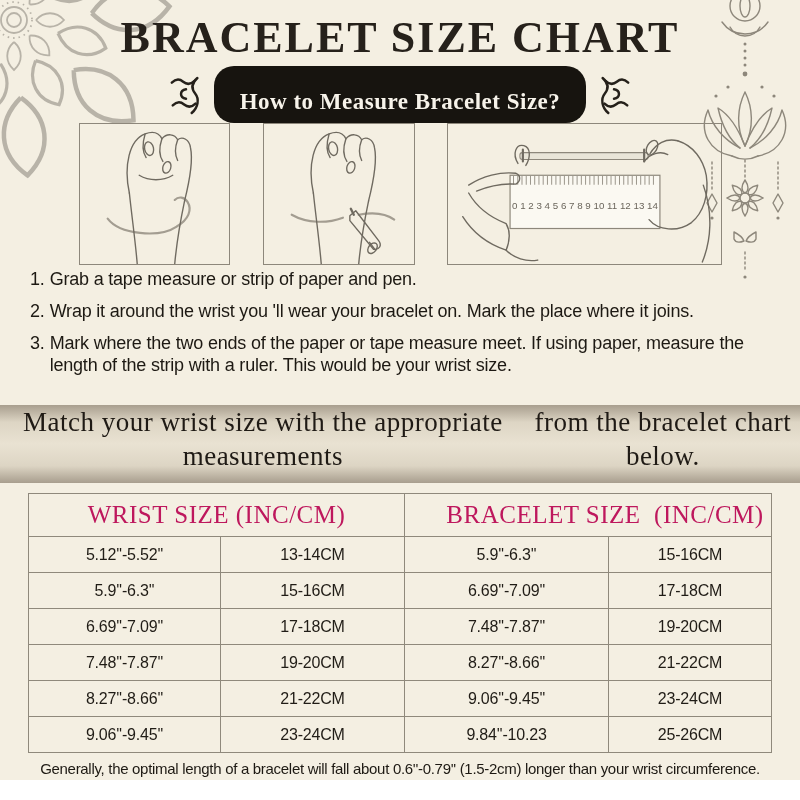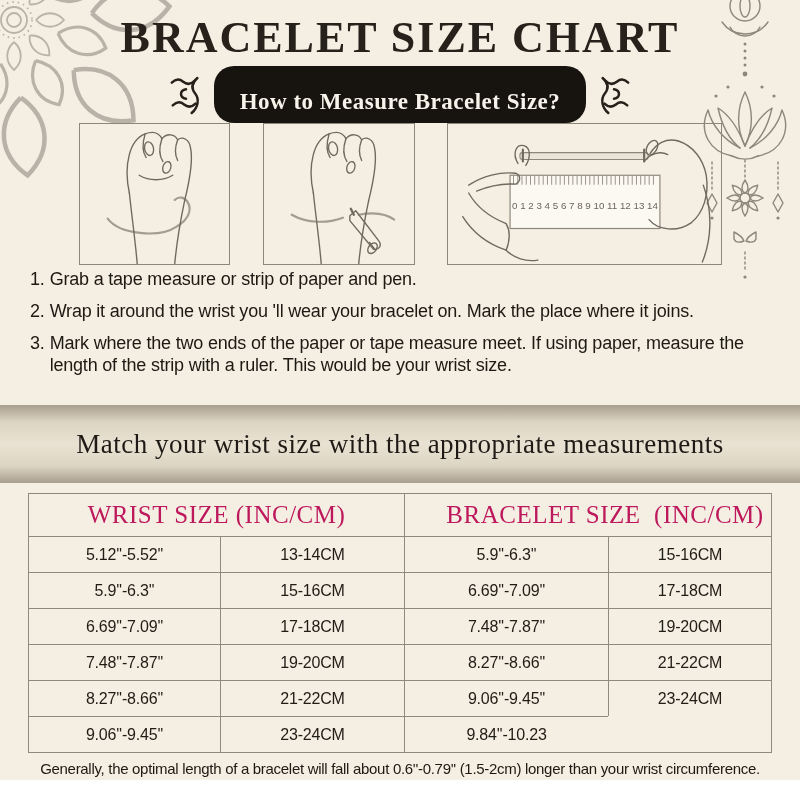--- a/index.html
+++ b/index.html
@@ -48,21 +48,21 @@
     position:absolute; left:30px; top:268px; width:745px;
     font-size:18px; letter-spacing:-0.2px; line-height:22px; color:#1d1913;
   }
   .step{display:flex; margin-bottom:10px;}
   .step .num{flex:0 0 auto; padding-right:5px;}
   .step .txt{flex:1 1 auto;}
 
   .banner{
     position:absolute; left:0; top:405px; width:800px; height:78px;
     background:linear-gradient(to bottom,#a89e8e 0%,#ddd5c4 22%,#e9e2d2 50%,#ddd5c4 78%,#a89e8e 100%);
-    display:flex; flex-direction:column; justify-content:center; text-align:center;
+    display:flex; flex-direction:row; justify-content:center; text-align:center;
     font-family:"Liberation Serif", serif; font-size:27px; line-height:34px;
     color:#1f1a15; letter-spacing:0.5px;
   }
 
   .size-table{
     position:absolute; left:28px; top:493px; width:744px; box-sizing:border-box;
     border:1px solid var(--table-border);
     display:grid;
     grid-template-columns:191px 184px 204px 163px;
     grid-template-rows:42px repeat(6,36px);
@@ -259,20 +259,21 @@
       <span class="txt">Wrap it around the wrist you 'll wear your bracelet on. Mark the place where it joins.</span>
     </div>
     <div class="step">
       <span class="num">3.</span>
       <span class="txt">Mark where the two ends of the paper or tape measure meet. If using paper, measure the length of the strip with a ruler. This would be your wrist size.</span>
     </div>
   </div>
 
   <div class="banner">
     <div>Match your wrist size with the appropriate measurements</div>
+    <div>from the bracelet chart below.</div>
   </div>
 
   <div class="size-table">
     <div class="cell th th-wrist">WRIST SIZE (INC/CM)</div>
     <div class="cell th th-bracelet">BRACELET SIZE&nbsp;&nbsp;(INC/CM)</div>
 
     <div class="cell td c1">5.12''-5.52''</div>
     <div class="cell td c2">13-14CM</div>
     <div class="cell td c3">5.9''-6.3''</div>
     <div class="cell td c4">15-16CM</div>
@@ -293,17 +294,18 @@
     <div class="cell td c4">21-22CM</div>
 
     <div class="cell td c1">8.27''-8.66''</div>
     <div class="cell td c2">21-22CM</div>
     <div class="cell td c3">9.06''-9.45''</div>
     <div class="cell td c4">23-24CM</div>
 
     <div class="cell td c1">9.06''-9.45''</div>
     <div class="cell td c2">23-24CM</div>
     <div class="cell td c3">9.84''-10.23</div>
+    <div class="cell td c4">25-26CM</div>
   </div>
 
   <div class="footnote">Generally, the optimal length of a bracelet will fall about 0.6''-0.79'' (1.5-2cm) longer than your wrist circumference.</div>
 
 </div>
 
 </body></html>

